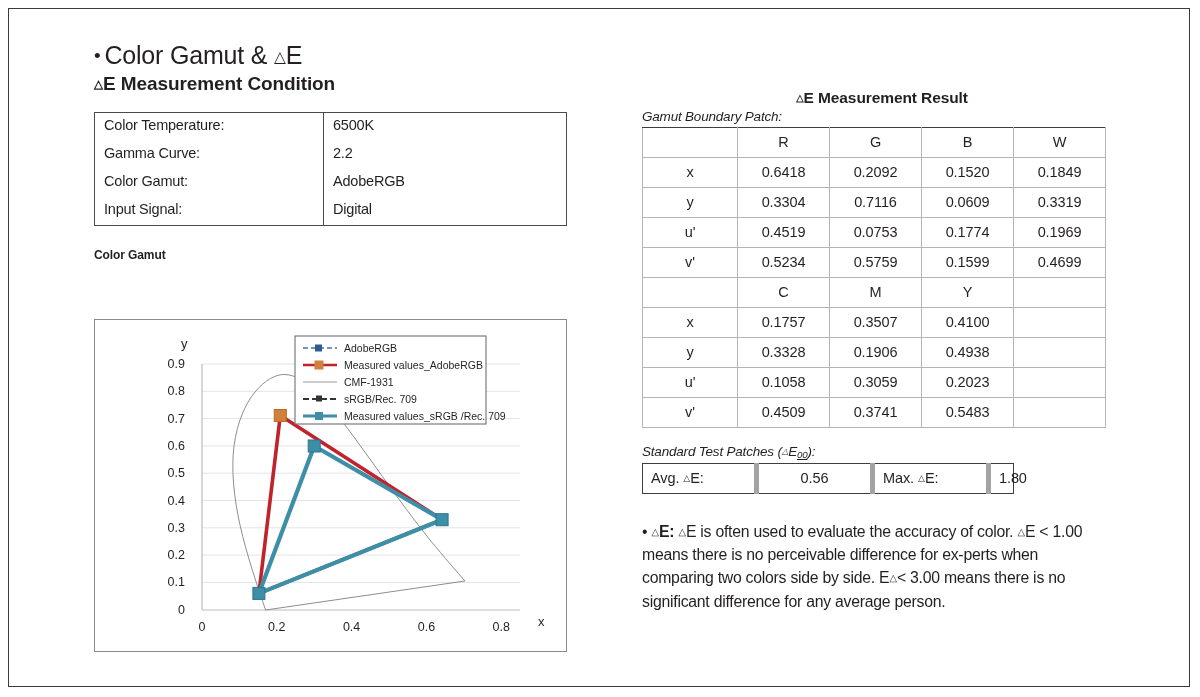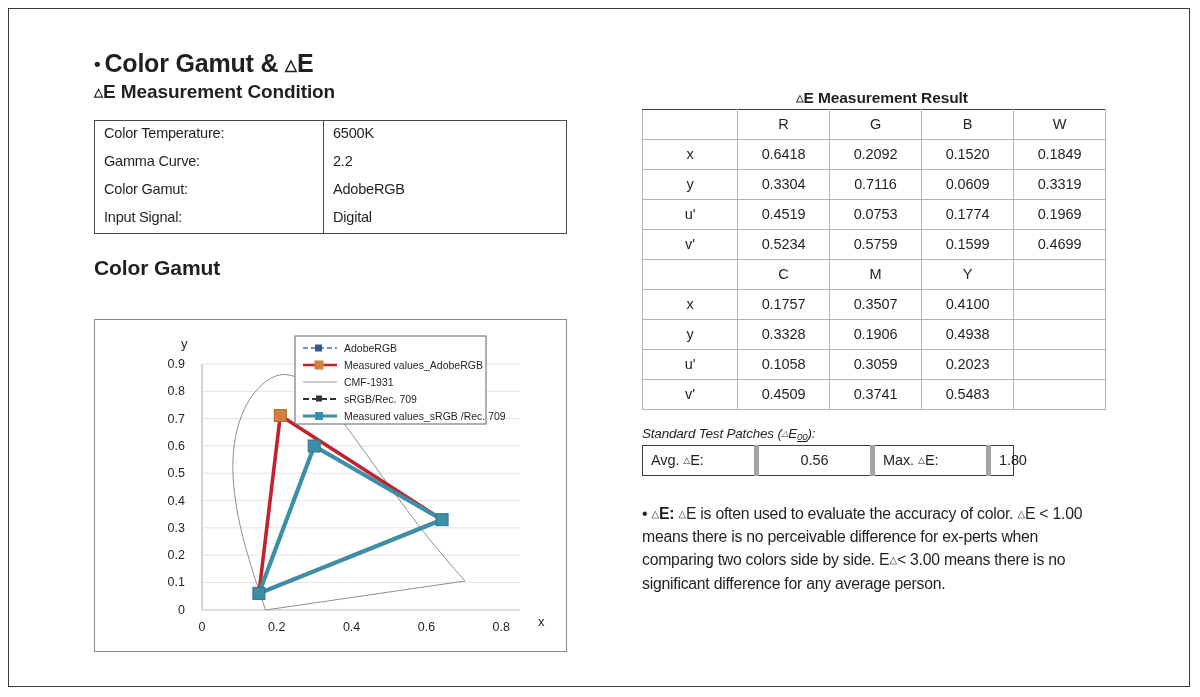--- a/index.html
+++ b/index.html
@@ -28,44 +28,44 @@
 
   
   .left-col {
     position: absolute;
     left: 85px;
     top: 33px;
     width: 500px;
   }
   .main-title {
     font-size: 25px;
-    font-weight: bold;
+    font-weight: normal;
     letter-spacing: -0.2px;
     line-height: 1.1;
-    margin: 8px 0 3px 0;
+    margin: 0 0 3px 0;
     white-space: nowrap;
   }
   .main-title .bullet {
     font-size: 19px;
     vertical-align: 2px;
     margin-right: 4px;
   }
   .tri {
     font-size: 0.62em;
     vertical-align: 2px;
     letter-spacing: 0;
   }
   .sub-title {
     font-size: 19px;
     font-weight: bold;
     margin: 0 0 17px 0;
     letter-spacing: -0.1px;
   }
   .section-head {
-    font-size: 21px;
+    font-size: 12px;
     font-weight: bold;
     margin: 0 0 7px 0;
     letter-spacing: -0.1px;
   }
 
   table.cond {
     border-collapse: collapse;
     width: 473px;
     border: 1.2px solid #4a4a4a;
     table-layout: fixed;
@@ -286,20 +286,21 @@
           <line x1="208" y1="96" x2="242" y2="96" stroke="#3D8FA8" stroke-width="2.8"></line>
           <rect x="220" y="92" width="8" height="8" fill="#3D8FA8"></rect>
           <text x="249" y="100" font-family="Liberation Sans, sans-serif" font-size="10.5" fill="#231f20">Measured values_sRGB /Rec. 709</text>
         </g>
       </g>
     </svg>
   </div>
 
   <div class="right-col">
     <h2 class="res-head"><span class="tri">△</span><span>E Measurement Result</span></h2>
+    <div class="italic-cap">Gamut Boundary Patch:</div>
 
     <table class="res">
       <tbody>
         <tr class="hdr">
           <td class="lbl"></td>
           <td>R</td>
           <td>G</td>
           <td>B</td>
           <td>W</td>
         </tr>

